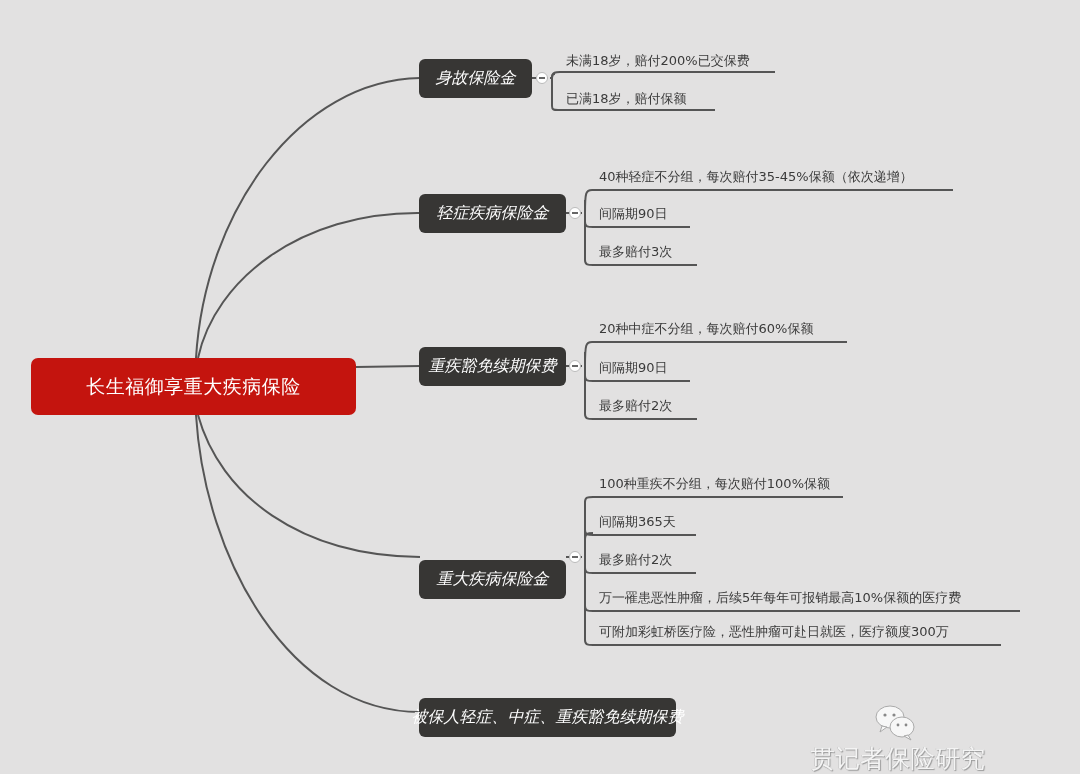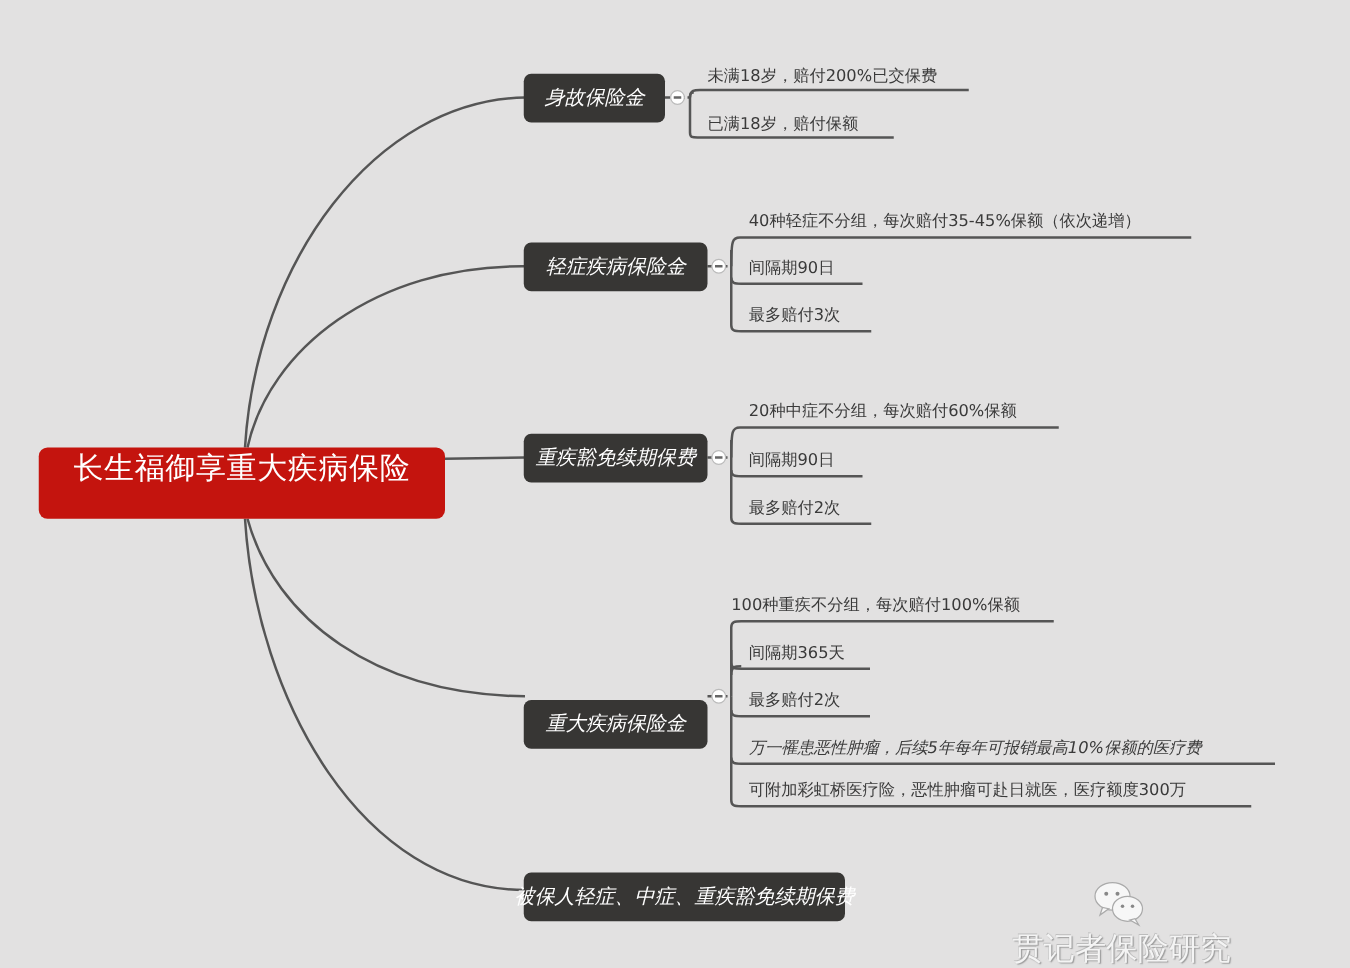--- a/index.html
+++ b/index.html
@@ -7,21 +7,21 @@
     width: 1080px; height: 774px; overflow: hidden;
     background: #e2e1e1;
     font-family: "DejaVu Sans", "Liberation Sans", sans-serif;
     position: relative;
   }
   #canvas { position: absolute; left: 0; top: 0; width: 1080px; height: 774px; }
   .lines { position: absolute; left: 0; top: 0; }
   .root {
     position: absolute; left: 31px; top: 358px; width: 325px; height: 57px;
     background: #c4140e; border-radius: 7px; color: #fff;
-    font-size: 24px; display: flex; justify-content: center;
+    font-size: 19px; display: flex; align-items: center; justify-content: center;
     letter-spacing: 0.5px;
   }
   .branch {
     position: absolute; height: 39px; background: #373634; border-radius: 6px;
     color: #fff; font-size: 16px; display: flex; align-items: center; justify-content: center;
     padding: 0 14px; box-sizing: border-box; white-space: nowrap; font-style: italic;
   }
   .collapse {
     position: absolute; width: 12px; height: 12px; border-radius: 50%;
     background: #fff; box-sizing: border-box; border: 1px solid #bbb;
@@ -102,24 +102,24 @@
   </div>
   <div class="collapse" style="left:569px;top:360px;"></div>
   <div class="leaf" style="left:585px;top:320px;">20种中症不分组，每次赔付60%保额</div>
   <div class="leaf" style="left:585px;top:359px;">间隔期90日</div>
   <div class="leaf" style="left:585px;top:397px;">最多赔付2次</div>
 
   <div class="branch" style="left:419px;top:560px;width:147px;">
     <span>重大疾病保险金</span>
   </div>
   <div class="collapse" style="left:569px;top:551px;"></div>
-  <div class="leaf" style="left:571px;top:475px;">100种重疾不分组，每次赔付100%保额</div>
+  <div class="leaf" style="left:585px;top:475px;">100种重疾不分组，每次赔付100%保额</div>
   <div class="leaf" style="left:585px;top:513px;">间隔期365天</div>
   <div class="leaf" style="left:585px;top:551px;">最多赔付2次</div>
-  <div class="leaf" style="left:585px;top:589px;font-style:italic;">万一罹患恶性肿瘤，后续5年每年可报销最高10%保额的医疗费</div>
+  <div class="leaf" style="left:585px;top:589px;">万一罹患恶性肿瘤，后续5年每年可报销最高10%保额的医疗费</div>
   <div class="leaf" style="left:585px;top:623px;">可附加彩虹桥医疗险，恶性肿瘤可赴日就医，医疗额度300万</div>
 
   <div class="branch" style="left:419px;top:698px;width:257px;">
     <span>被保人轻症、中症、重疾豁免续期保费</span>
   </div>
 
   <div class="watermark">
     <span class="wx-icon">
       <svg width="44" height="40" viewBox="0 0 44 40">
         <ellipse cx="16" cy="15" rx="14" ry="11" fill="#f7f7f7" stroke="#aaa" stroke-width="1"></ellipse>

